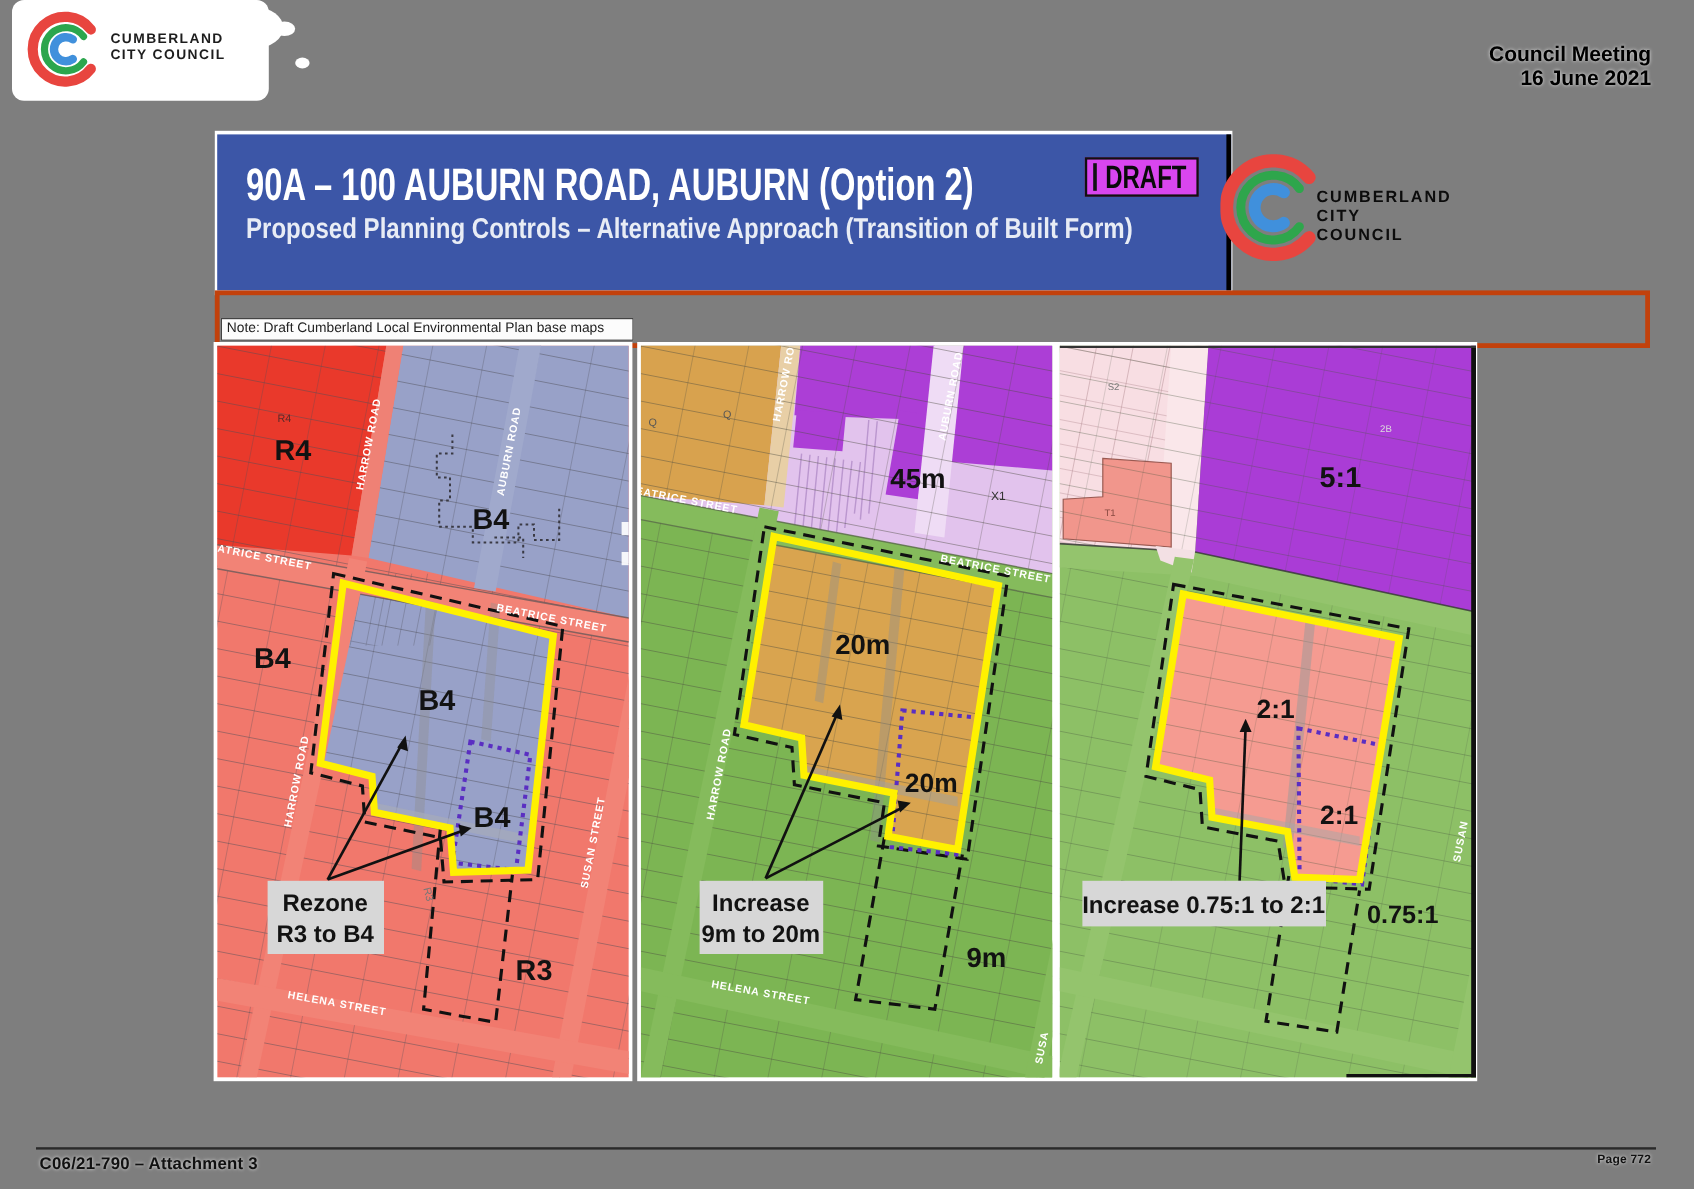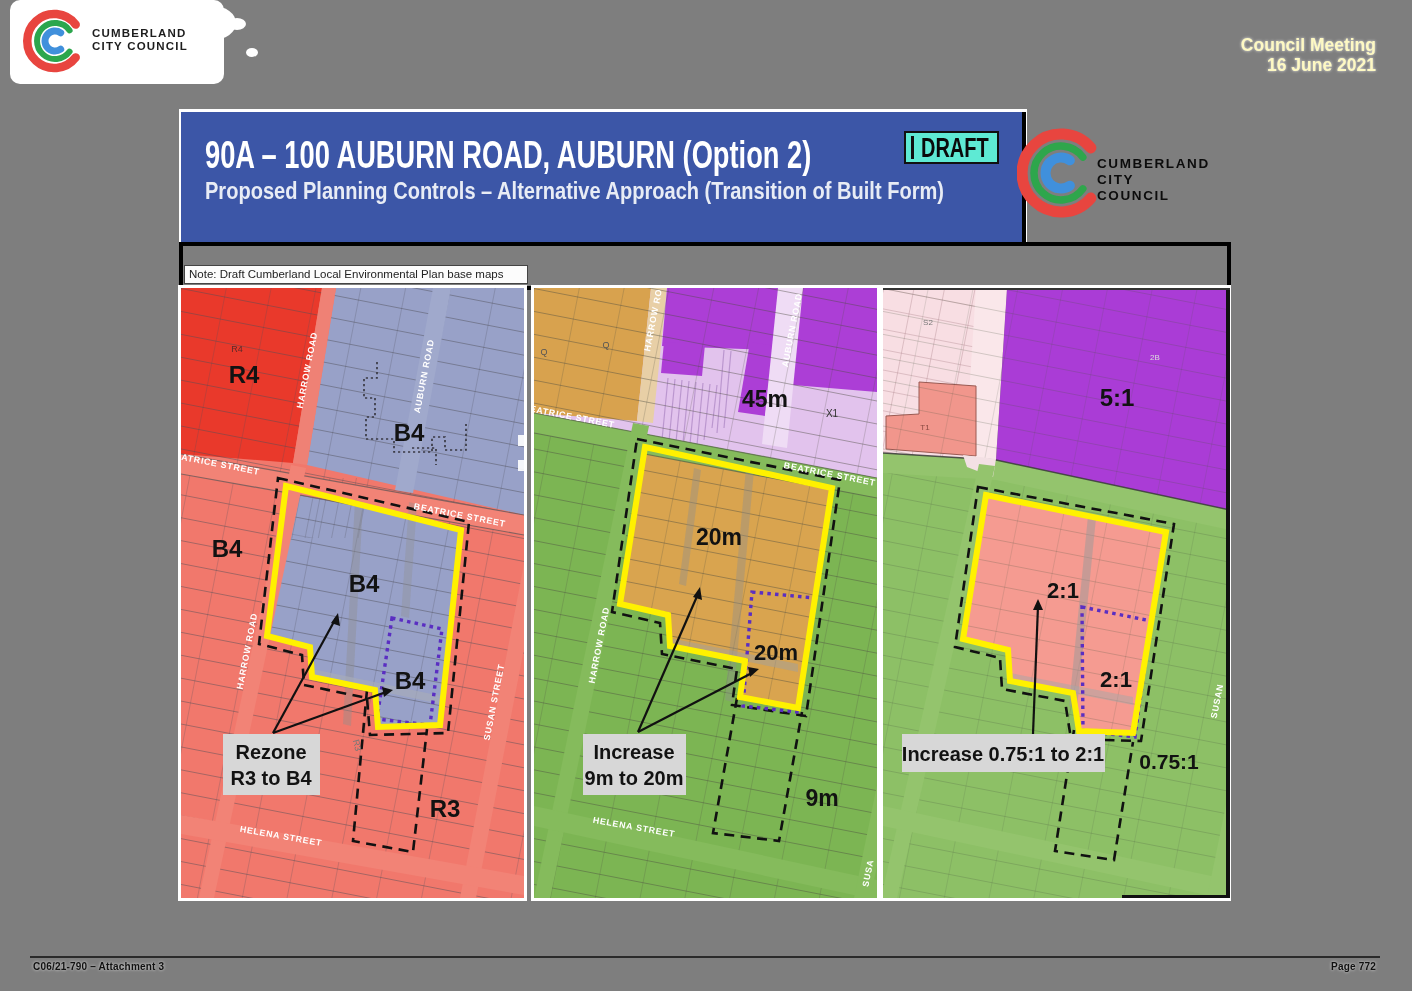--- a/index.html
+++ b/index.html
@@ -20,44 +20,44 @@
 <div class="abs" style="left:246px;top:48px;width:12px;height:9px;background:#fff;border-radius:50%;"></div>
 
 <svg class="abs" style="left:21px;top:7px;" width="68" height="68" viewBox="0 0 68 68">
 <path d="M54.7,50.4 A27 27 0 1 1 54.7,17.6" fill="none" stroke="#E8453F" stroke-width="8.5" stroke-linecap="round"></path>
 <path d="M48.6,44.6 A18 18 0 1 1 48.6,23.4" fill="none" stroke="#2CA64D" stroke-width="6" stroke-linecap="round"></path>
 <path d="M39.7,42.2 A10 10 0 1 1 39.7,25.8" fill="none" stroke="#4090DC" stroke-width="7" stroke-linecap="round"></path>
 </svg>
 
 <div class="abs" style="left:92px;top:27px;font-size:11.5px;font-weight:bold;color:#1d1d1d;letter-spacing:1.2px;line-height:13px;">CUMBERLAND<br>CITY COUNCIL</div>
 
-<div class="abs" style="right:36px;top:35px;text-align:right;font-size:17.5px;font-weight:bold;color:#fef9c3;line-height:20px;text-shadow:0 0 3px rgba(255,255,255,0.85);">Council Meeting<br>16 June 2021</div>
+<div class="abs" style="right:36px;top:35px;text-align:right;font-size:17.5px;font-weight:bold;color:#000000;line-height:20px;text-shadow:0 0 3px rgba(255,255,255,0.85);">Council Meeting<br>16 June 2021</div>
 
 <div class="abs" style="left:179px;top:109px;width:848px;height:137px;background:#fff;">
 
   <div class="abs" style="left:2px;top:3px;right:1px;bottom:4px;background:#3C56A7;border-right:4px solid #000;"></div>
 
   <div class="abs" style="left:26px;top:25px;font-size:38px;font-weight:bold;color:#fff;transform:scaleX(0.718);transform-origin:0 0;white-space:nowrap;" id="t1">90A – 100 AUBURN ROAD, AUBURN (Option 2)</div>
   <div class="abs" style="left:26px;top:68px;font-size:24px;font-weight:bold;color:#E8ECF5;transform:scaleX(0.835);transform-origin:0 0;white-space:nowrap;" id="t2">Proposed Planning Controls – Alternative Approach (Transition of Built Form)</div>
 
-  <div class="abs" style="left:725px;top:22px;width:91px;height:29px;background:#5eead4;border:2px solid #111;">
+  <div class="abs" style="left:725px;top:22px;width:91px;height:29px;background:#d946ef;border:2px solid #111;">
     <div class="abs" style="left:5px;top:3px;width:3px;height:23px;background:#111;"></div>
     <div class="abs" style="left:15px;top:0px;font-size:27px;font-weight:600;color:#0a0a0a;transform:scaleX(0.74);transform-origin:0 0;">DRAFT</div>
   </div>
 
   <svg class="abs" style="left:838px;top:18px;" width="92" height="96" viewBox="0 0 92 96">
   <path d="M73.9,71.1 A39 39 0 1 1 73.9,20.9" fill="none" stroke="#E8453F" stroke-width="11" stroke-linecap="round"></path>
   <path d="M65.8,61.9 A27 27 0 1 1 65.8,30.1" fill="none" stroke="#2EA64C" stroke-width="7.5" stroke-linecap="round"></path>
   <path d="M52.9,58.7 A15.5 15.5 0 1 1 52.9,33.3" fill="none" stroke="#4090DC" stroke-width="10" stroke-linecap="round"></path>
   </svg>
 
   <div class="abs" style="left:918px;top:47px;font-size:13.5px;font-weight:bold;color:#0c0c0c;letter-spacing:1.6px;line-height:16px;">CUMBERLAND<br>CITY COUNCIL</div>
 </div>
 
-<div class="abs" style="left:179px;top:242px;width:1052px;height:48px;background:#000000;">
+<div class="abs" style="left:179px;top:242px;width:1196px;height:48px;background:#c2410c;">
   <div class="abs" style="left:4px;top:4px;right:4px;bottom:4px;background:#7E7E7E;"></div>
 
   <div class="abs" style="left:5px;top:23px;width:338px;height:17px;background:#fcfcfc;border:1px solid #444;font-size:11.5px;color:#222;padding-left:4px;line-height:17px;">Note: Draft Cumberland Local Environmental Plan base maps</div>
 </div>
 
 <div class="panel" style="left:178px;top:285px;width:349px;height:616px;">
 <svg class="abs" style="left:3px;top:3px;" width="343" height="610" viewBox="0 0 343 610">
 <defs>
 <pattern id="g1" width="44" height="22.5" patternUnits="userSpaceOnUse" patternTransform="rotate(11)">
 <path d="M0,0H44" fill="none" stroke="#4b4b55" stroke-width="1.3" opacity="0.62"></path>
@@ -287,15 +287,15 @@
 <text x="334" y="416" font-size="8.8" text-anchor="middle" class="slab" transform="rotate(-79 334 413)">SUSAN</text>
 
 <rect x="343" y="0" width="4" height="610" fill="#111"></rect>
 <rect x="0" y="0" width="347" height="2" fill="#333"></rect>
 <rect x="239" y="607" width="108" height="3" fill="#111"></rect>
 </svg>
 </div>
 
 <div class="abs" style="left:30px;top:956px;width:1350px;height:2px;background:#2a2a2a;"></div>
 
-<div class="abs" style="left:33px;top:961px;font-size:10px;font-weight:bold;color:#111;letter-spacing:0.2px;text-shadow:0 0 3px rgba(255,255,255,0.8);">C06/21-790 – Attachment 3</div>
+<div class="abs" style="left:33px;top:961px;font-size:14px;font-weight:bold;color:#111;letter-spacing:0.2px;text-shadow:0 0 3px rgba(255,255,255,0.8);">C06/21-790 – Attachment 3</div>
 
 <div class="abs" style="right:36px;top:961px;font-size:10px;font-weight:bold;color:#111;letter-spacing:0.2px;text-shadow:0 0 3px rgba(255,255,255,0.8);">Page 772</div>
 
 </body></html>

